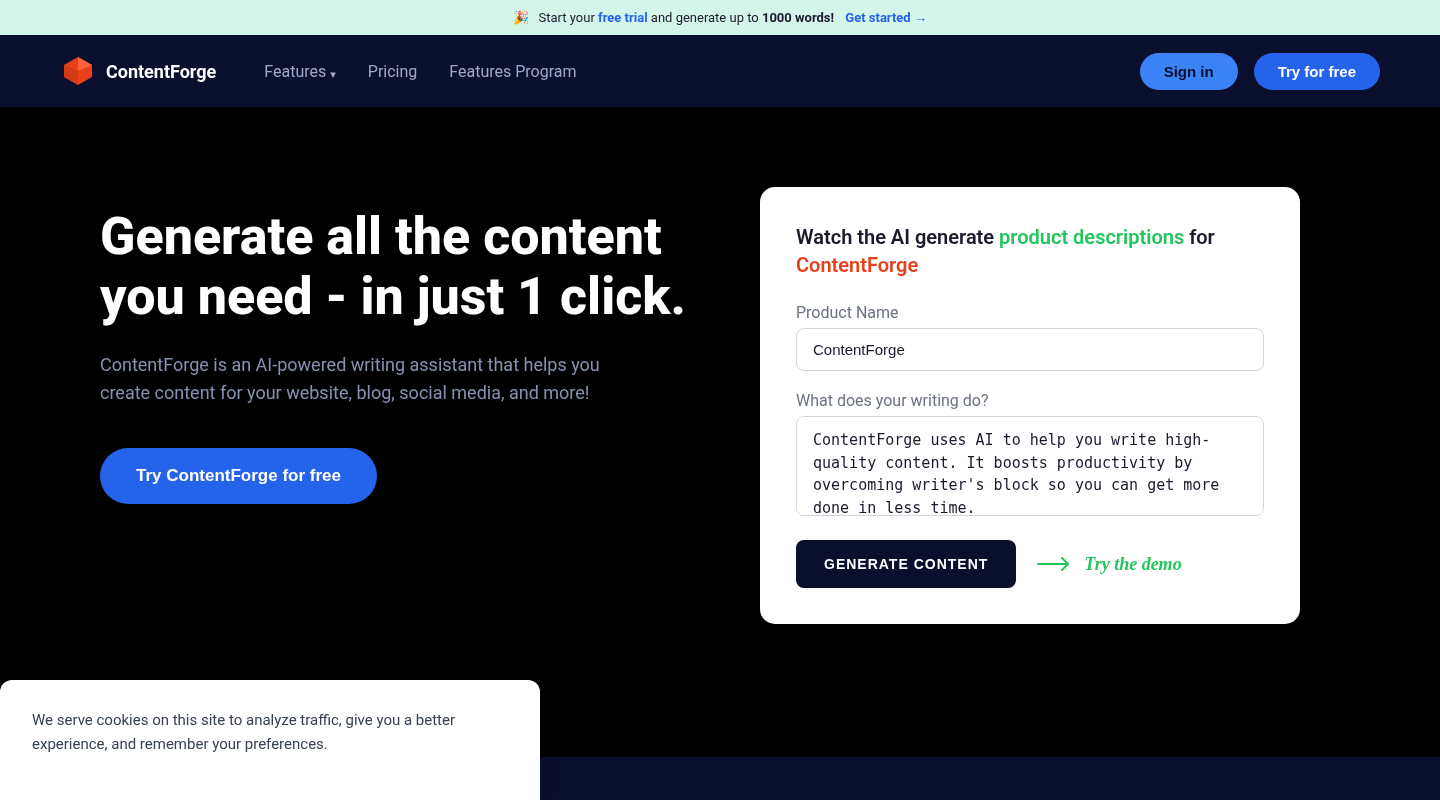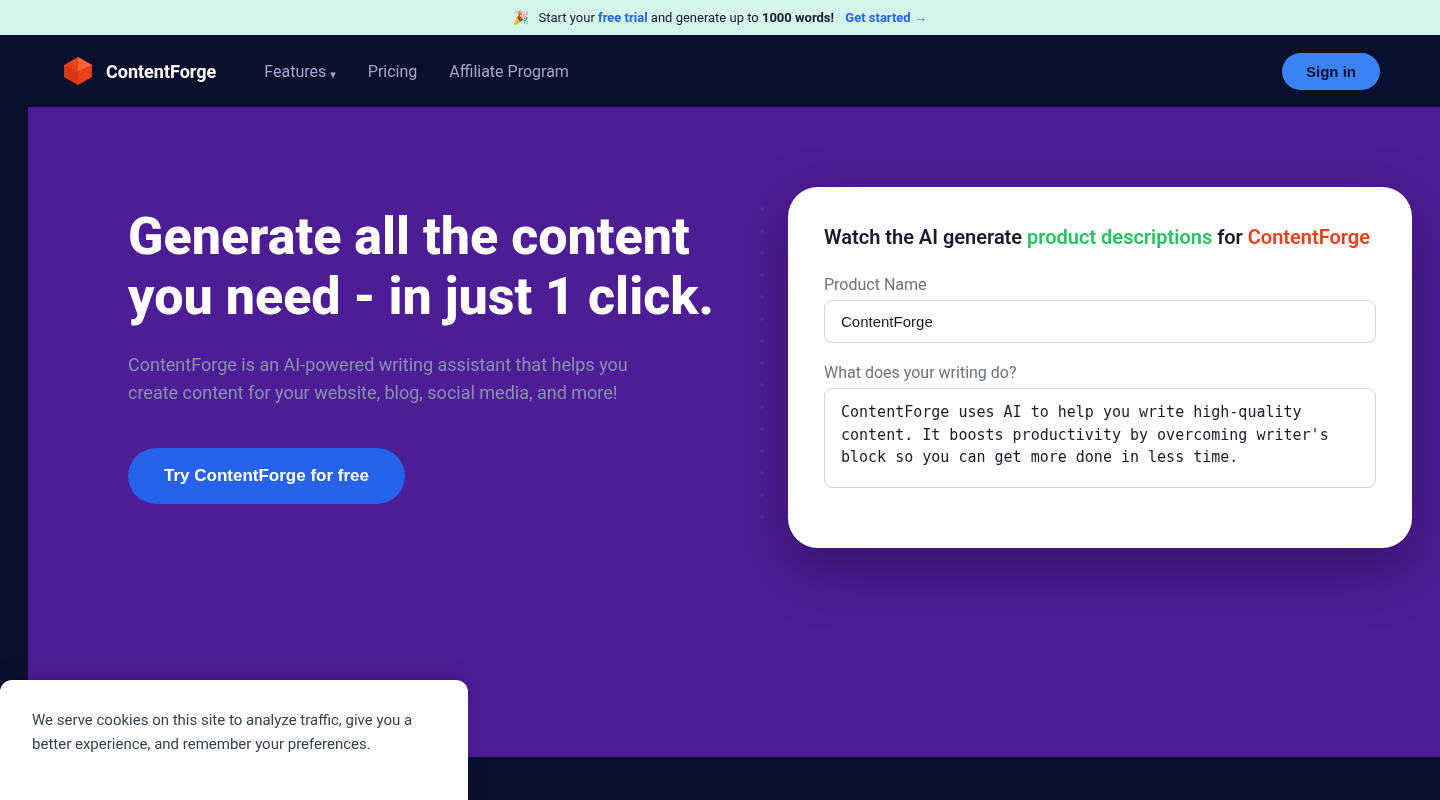--- a/index.html
+++ b/index.html
@@ -50,28 +50,27 @@
       border-radius: 50px;
       padding: 10px 24px;
       font-size: 15px;
       font-weight: 600;
       cursor: pointer;
     }
     .chevron { font-size: 11px; }
 
     
     .hero {
-      background: #4c1d95;
+      background: #000000;
       display: flex;
       align-items: flex-start;
       padding: 80px 60px 40px 100px;
       gap: 60px;
       position: relative;
       min-height: 650px;
-      margin-left: 28px;
     }
     .hero-left { flex: 0 0 600px; padding-top: 20px; }
     .hero-title {
       color: white;
       font-size: 52px;
       font-weight: 800;
       line-height: 1.15;
       margin-bottom: 24px;
     }
     .hero-subtitle {
@@ -104,23 +103,23 @@
     .dot-grid-inner {
       display: grid;
       grid-template-columns: repeat(8, 1fr);
       gap: 18px;
     }
     .dot { width: 4px; height: 4px; background: #4a5a8a; border-radius: 50%; }
 
     
     .demo-card {
       background: white;
-      border-radius: 30px;
+      border-radius: 15px;
       padding: 36px;
-      width: 624px;
+      width: 540px;
       flex-shrink: 0;
       box-shadow: 0 20px 60px rgba(0,0,0,0.3);
       position: relative;
       z-index: 2;
     }
     .demo-card-title { font-size: 20px; font-weight: 600; color: #1a1a2e; margin-bottom: 24px; line-height: 1.4; }
     .demo-card-title .green { color: #22c55e; }
     .demo-card-title .orange { color: #e8411a; }
     .form-group { margin-bottom: 20px; }
     .form-label { font-size: 16px; color: #6b7280; margin-bottom: 6px; display: block; }
@@ -169,21 +168,21 @@
     }
 
     
     .cookie-banner {
       position: fixed;
       bottom: 0;
       left: 0;
       background: white;
       border-radius: 12px 12px 0 0;
       padding: 28px 32px 28px 32px;
-      width: 468px;
+      width: 540px;
       box-shadow: 0 -4px 20px rgba(0,0,0,0.15);
       z-index: 100;
     }
     .cookie-text { font-size: 15px; color: #374151; line-height: 1.6; margin-bottom: 16px; }
     .cookie-footer { display: flex; align-items: center; justify-content: space-between; }
     .cookie-more { color: #2563eb; font-size: 15px; cursor: pointer; font-weight: 500; }
     .btn-ok {
       background: #e8e8f0;
       color: #374151;
       border: none;
@@ -215,25 +214,26 @@
         <polygon points="18,4 32,12 18,18" fill="#ff6b44" opacity="0.8"></polygon>
       </svg>
       <span class="logo-text">ContentForge</span>
     </div>
     <div class="nav-links">
       <a class="nav-link">
         <span>Features</span>
         <span class="chevron">▾</span>
       </a>
       <a class="nav-link">Pricing</a>
-      <a class="nav-link">Affiliate Program</a>
+      <a class="nav-link">Features Program</a>
     </div>
   </div>
   <div class="nav-right">
     <button class="btn-signin">Sign in</button>
+    <button class="btn-try-free">Try for free</button>
   </div>
 </nav>
 
 <section class="hero">
   <div class="hero-left">
     <h1 class="hero-title">Generate all the content you need - in just 1 click.</h1>
     <p class="hero-subtitle">ContentForge is an AI-powered writing assistant that helps you create content for your website, blog, social media, and more!</p>
     <button class="btn-hero">Try ContentForge for free</button>
   </div>
 
@@ -368,18 +368,27 @@
       <span>Watch the AI generate </span><span class="green">product descriptions</span><span> for </span><span class="orange">ContentForge</span>
     </div>
     <div class="form-group">
       <label class="form-label">Product Name</label>
       <input type="text" class="form-input" value="ContentForge" style="">
     </div>
     <div class="form-group">
       <label class="form-label">What does your writing do?</label>
       <textarea class="form-textarea" style="">ContentForge uses AI to help you write high-quality content. It boosts productivity by overcoming writer's block so you can get more done in less time.</textarea>
     </div>
+    <div class="demo-footer">
+      <button class="btn-generate">GENERATE CONTENT</button>
+      <div class="try-demo-label">
+        <svg width="40" height="20" viewBox="0 0 40 20">
+          <path d="M2,10 Q15,10 32,10 M26,4 L32,10 L26,16" stroke="#22c55e" stroke-width="2" fill="none" stroke-linecap="round" stroke-linejoin="round"></path>
+        </svg>
+        <span>Try the demo</span>
+      </div>
+    </div>
   </div>
 </section>
 
 <div class="cookie-banner">
   <p class="cookie-text">We serve cookies on this site to analyze traffic, give you a better experience, and remember your preferences.</p>
 </div>
 
 </body></html>

